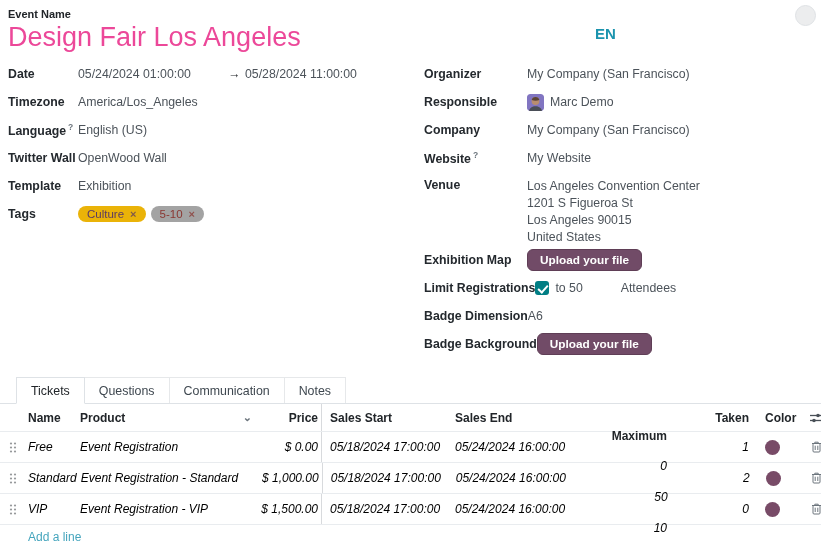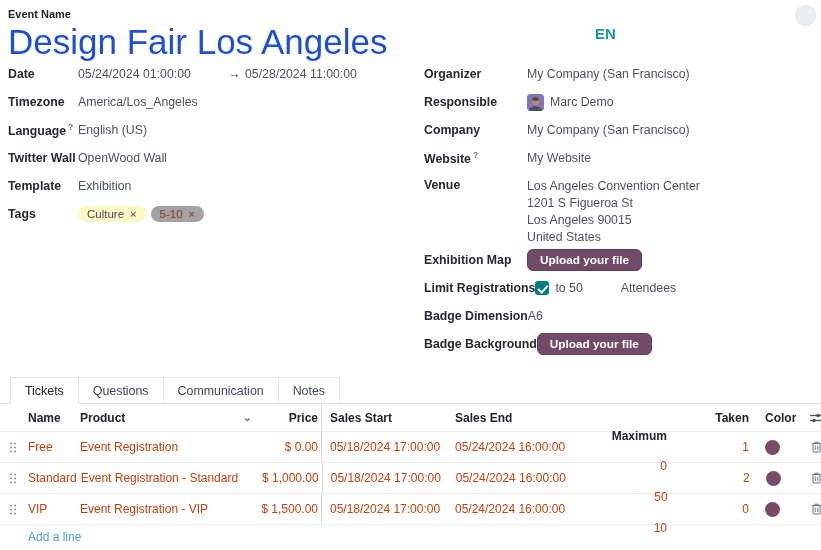--- a/index.html
+++ b/index.html
@@ -4,21 +4,21 @@
 <style>
   * { box-sizing: border-box; margin: 0; padding: 0; }
   html,body { background:#fff; }
   body { font-family: "Liberation Sans", sans-serif; }
   .screen { position:relative; width:821px; height:550px; background:#fff; overflow:hidden;
             font-size:12.3px; color:#4b5157; }
 
   
   .header-area { position:absolute; left:8px; top:8px; }
   .evt-label { font-size:11px; font-weight:700; color:#212529; }
-  .evt-title { font-size:35px; font-weight:400; color:#1d4ed8; margin-top:3px; line-height:1.1; }
+  .evt-title { font-size:27px; font-weight:400; color:#ec4899; margin-top:3px; line-height:1.1; }
   .lang-link { position:absolute; left:595px; top:25px; color:#1b94ae; font-weight:700; font-size:15px; cursor:pointer; }
   .top-circle { position:absolute; left:795px; top:5px; width:21px; height:21px; border-radius:50%;
                 background:#ecedee; border:1px solid #dfe2e5; }
 
   
   .col-left  { position:absolute; left:8px;   top:60px; width:404px; }
   .col-right { position:absolute; left:424px; top:60px; width:393px; }
   .frow { display:flex; align-items:center; min-height:28px; }
   .frow.top { align-items:flex-start; padding-top:6px; }
   .flabel { font-weight:600; color:#24292e; white-space:nowrap; }
@@ -26,50 +26,50 @@
   .col-right .flabel { flex:0 0 103px; }
   .fvalue { color:#4c535a; }
   .help { font-size:8.5px; color:#6c757d; vertical-align:super; margin-left:2px; }
   .date-start { display:inline-block; width:150px; }
   .date-arrow { display:inline-block; width:17px; color:#212529; }
   .venue-lines div { line-height:17px; }
 
   .tag { display:inline-flex; align-items:center; border-radius:20px; padding:2px 9px;
          font-size:11.5px; margin-right:5px; cursor:pointer; }
   .tag .x { margin-left:6px; font-weight:700; font-size:11px; opacity:.75; }
-  .tag-culture { background:#fef9c3; color:#5b3a63; }
+  .tag-culture { background:#eab308; color:#5b3a63; }
   .tag-range   { background:#a3a3a3; color:#8a3732; }
 
   .avatar { width:17px; height:17px; border-radius:3px; overflow:hidden; margin-right:6px; flex:0 0 auto; }
   .resp-val { display:flex; align-items:center; }
 
   .btn-upload { background:#714B67; color:#fff; border:1px solid #5f3e56; border-radius:6px;
                 font-family:"Liberation Sans",sans-serif; font-weight:700; font-size:11.8px;
                 padding:3px 12px; cursor:pointer; }
 
   .checkbox { width:14px; height:14px; background:#017e84; border-radius:3px; position:relative;
               display:inline-block; margin-right:6px; flex:0 0 auto; cursor:pointer; }
   .checkbox::after { content:""; position:absolute; left:4.5px; top:1.5px; width:4px; height:8px;
                      border-right:2px solid #fff; border-bottom:2px solid #fff; transform:rotate(42deg); }
   .limit-val { display:flex; align-items:center; }
   .limit-suffix { margin-left:38px; color:#4c535a; }
 
   
   .notebook { position:absolute; left:0; top:377px; width:821px; }
-  .tabs { display:flex; align-items:stretch; padding-left:10px; border-bottom:1px solid #dee2e6; height:27px; }
+  .tabs { display:flex; align-items:stretch; padding-left:16px; border-bottom:1px solid #dee2e6; height:27px; }
   .tab { display:flex; align-items:center; padding:0 14px; font-size:12.4px; color:#3f4850; cursor:pointer;
          border:1px solid #e6e8ea; border-bottom:none; background:#fff; }
   .tab + .tab { border-left:none; }
   .tab.active { border:1px solid #dee2e6; border-bottom:1px solid #fff; margin-bottom:-1px; color:#212529; }
 
   
   .ttable { width:821px; font-size:12px; }
   .thead, .trow { display:flex; align-items:center; border-bottom:1px solid #e9ecef; }
   .thead { height:28px; font-weight:600; color:#212529; }
-  .trow  { height:31px; color:#c2410c; }
+  .trow  { height:31px; color:#000000;font-style:italic; }
   .c-handle { flex:0 0 26px; display:flex; justify-content:center; align-items:center; cursor:grab; }
   .c-name   { flex:0 0 50px; padding-left:2px; }
   .c-product{ flex:0 0 176px; padding-left:4px; display:flex; justify-content:space-between; align-items:center; }
   .c-price  { flex:0 0 70px; text-align:right; padding-right:3px; border-right:1px solid #d8dadd; align-self:stretch;
               display:flex; align-items:center; justify-content:flex-end; }
   .c-sstart { flex:0 0 128px; padding-left:8px; }
   .c-send   { flex:0 0 158px; padding-left:5px; }
   .c-max    { flex:0 0 65px; text-align:right; padding-right:6px;margin-top:37px; }
   .c-taken  { flex:0 0 80px; text-align:right; padding-right:4px; }
   .c-color  { flex:0 0 50px; padding-left:12px; display:flex; align-items:center; }

